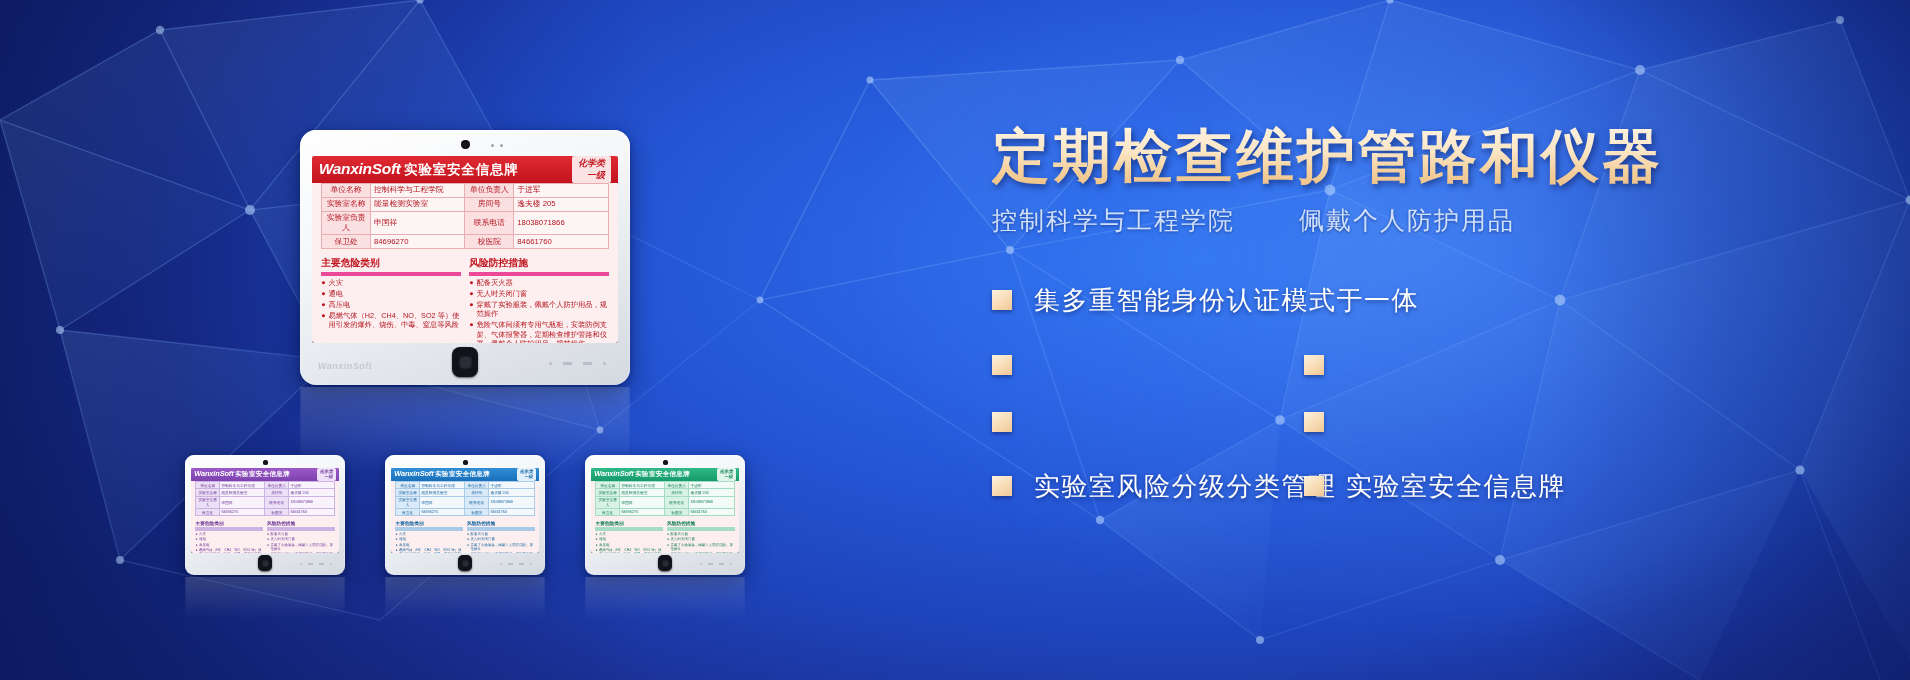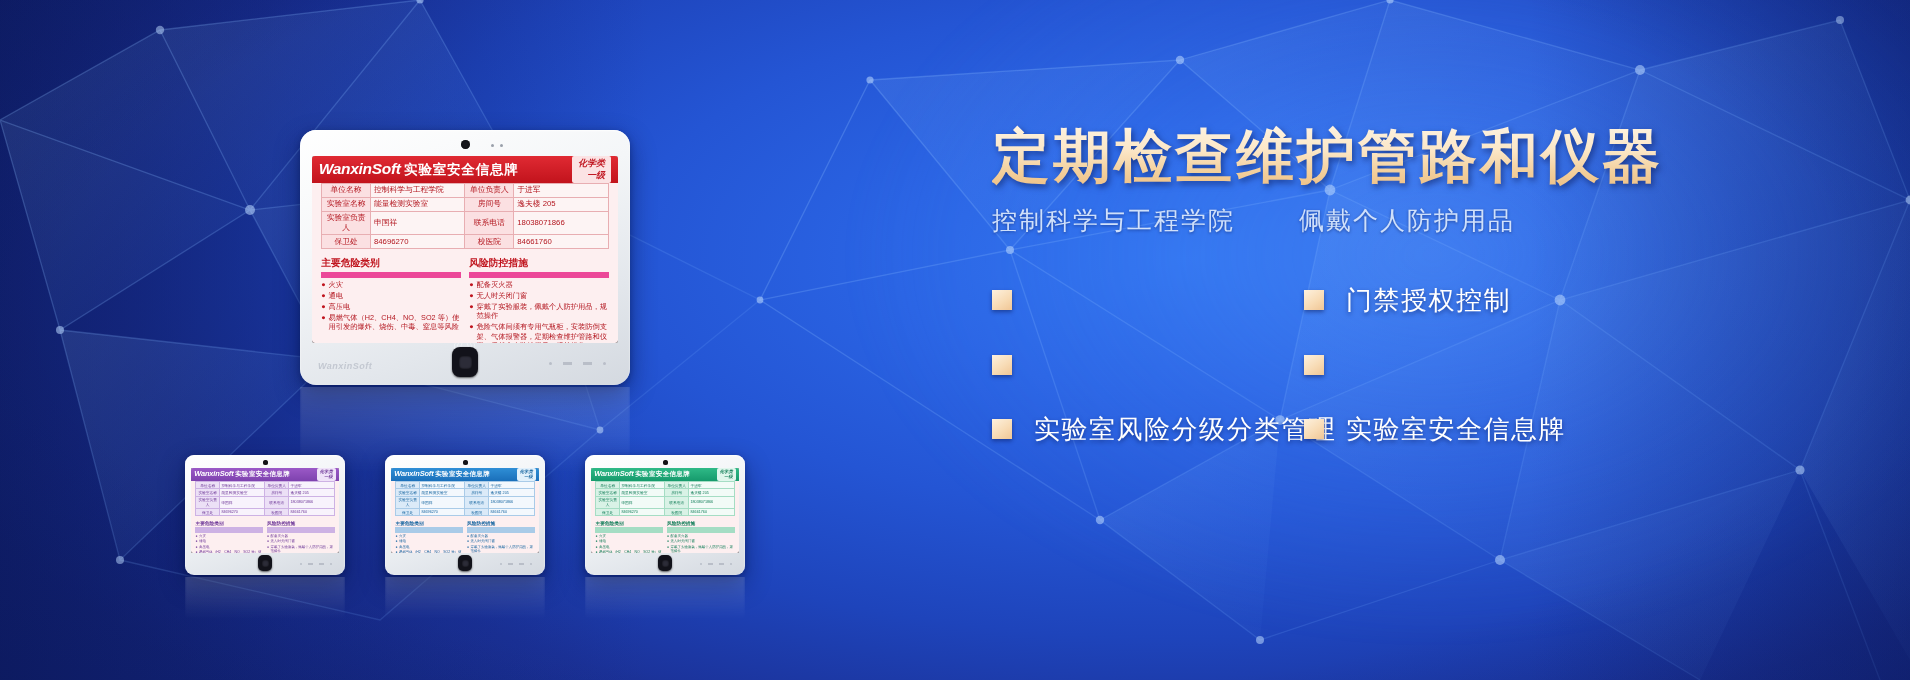--- a/index.html
+++ b/index.html
@@ -111,21 +111,21 @@
   .bd-badge{
     background:#fbe3e4; color:#c21a24; text-align:right; line-height:1.25;
     padding:.25em .7em; font-weight:bold; border-radius:2px;font-style:italic;
   }
   .bd-table{ width:94%; margin:0 auto; border-collapse:collapse; }
   .bd-table td{ border:1px solid #e8aeb2; padding:.18em .4em; color:#b3161f; }
   .bd-table td.k{ text-align:center; background:#fbe0e2; width:17%; }
   .bd-table td.v{ background:#fdf4f4; width:33%; }
   .bd-mid{ display:flex; width:94%; margin:2.5% auto 0; gap:3%; }
   .bd-col{ flex:1; }
-  .bd-h{ color:#c0151e; font-weight:bold; border-bottom:6px solid #ec4899; padding-bottom:.18em; }
+  .bd-h{ color:#c0151e; font-weight:bold; border-bottom:4px solid #ec4899; padding-bottom:.18em; }
   .bd-li{ color:#b3161f; display:flex; gap:.4em; margin-top:.3em; line-height:1.25; }
   .bd-li b{ color:#c0151e; }
   .t-purple .bd-head{ background:linear-gradient(180deg,#9b59c7,#7e42ae); }
   .t-purple .bd-badge{ background:#efe2f8; color:#6c3597; }
   .t-purple .bd-table td{ border-color:#cdb2e4; color:#6c3597; }
   .t-purple .bd-table td.k{ background:#ece0f6; }
   .t-purple .bd-table td.v{ background:#f8f3fc; }
   .t-purple .bd-h,.t-purple .bd-li,.t-purple .bd-li b{ color:#6c3597; }
   .t-purple .bd-h{ border-color:#cdb2e4; }
   .t-blue .bd-head{ background:linear-gradient(180deg,#2f8fd6,#1a6fba); }
@@ -633,26 +633,31 @@
   <div class="right-col">
     <div class="headline">定期检查维护管路和仪器</div>
     <div class="subline">
       <span>控制科学与工程学院</span>
       <span class="gap"></span>
       <span>佩戴个人防护用品</span>
     </div>
 
     <div class="features">
       <div class="frow">
+        <div class="fitem">
+          <span class="bullet"></span>
+          <span class="flabel">集多重智能身份认证模式于一体</span>
+        </div>
+      </div>
+      <div class="frow">
         <div class="fitem c1">
           <span class="bullet"></span>
         </div>
         <div class="fitem">
           <span class="bullet"></span>
-          <span class="flabel">门禁授权控制</span>
         </div>
       </div>
       <div class="frow">
         <div class="fitem c1">
           <span class="bullet"></span>
         </div>
         <div class="fitem">
           <span class="bullet"></span>
         </div>
       </div>

